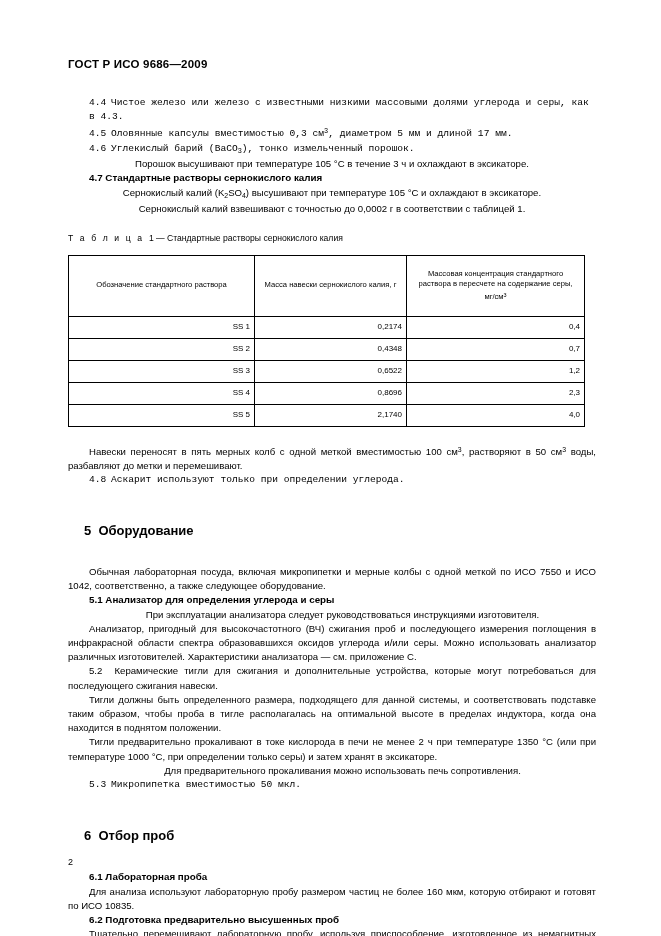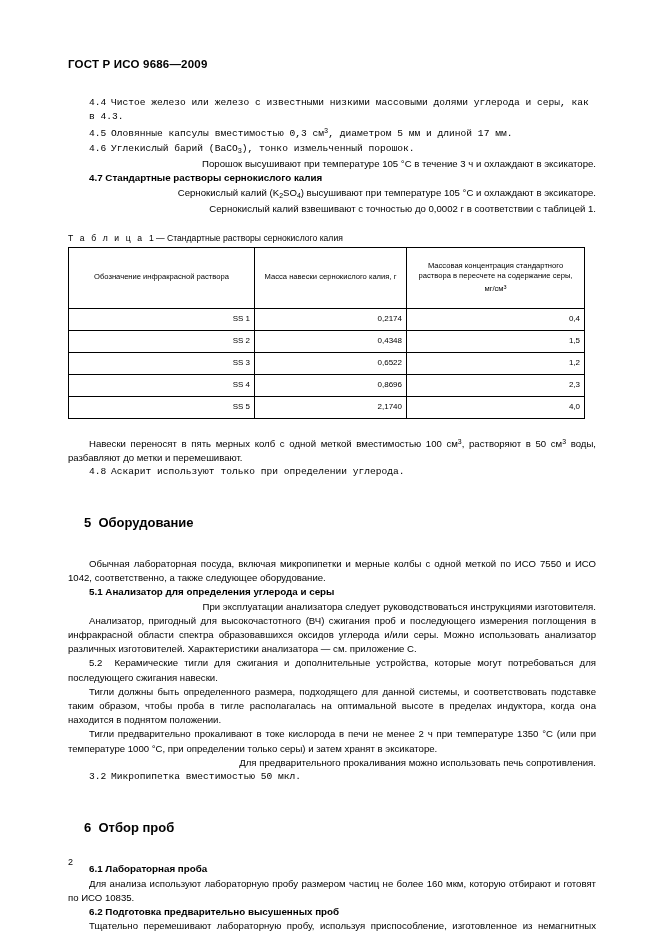--- a/index.html
+++ b/index.html
@@ -42,21 +42,21 @@
     margin: 0;
     padding: 0;
   }
   .txt {
     font-size: 9.6px;
     line-height: 14.2px;
     text-align: justify;
     text-justify: inter-word;
     margin: 0;
   }
-  .txt.nojust { text-align: right; }
+  .txt.nojust { text-align: center; }
   .indent { text-indent: 21px; }
   .numline {
     font-size: 9.6px;
     line-height: 14.2px;
     margin: 0;
     padding-left: 21px;
     text-align: left;
     font-family: Liberation Mono, monospace;
   }
   .numline .num { display: inline-block; min-width: 22px; }
@@ -76,21 +76,21 @@
     padding-left: 21px;
     line-height: 14.2px;
   }
   .gap-m { height: 10px; }
   .gap-l { height: 16px; }
   .gap-xl { height: 20px; }
 
   
   .table-caption {
     font-size: 8.6px;
-    margin: 0 0 4px 0;
+    margin: 0 0 12px 0;
     white-space: nowrap;
   }
   .table-caption .sp {
     letter-spacing: 2.1px;
   }
   
   table.std {
     border-collapse: collapse;
     width: 516px;
     table-layout: fixed;
@@ -155,33 +155,33 @@
     <p class="table-caption"><span class="sp">Т а б л и ц а</span>&nbsp;&nbsp;<span>1</span> <span>—</span> <span>Стандартные растворы сернокислого калия</span></p>
 
     <table class="std">
       <colgroup>
           <col class="c1">
           <col class="c2">
           <col class="c3">
         </colgroup>
       <tbody>
         <tr>
-          <td class="head">Обозначение инфракрасной раствора</td>
+          <td class="head">Обозначение стандартного раствора</td>
           <td class="head">Масса навески сернокислого калия, г</td>
           <td class="head"><span>Массовая концентрация стандартного раствора в пересчете на содержание серы, мг/см</span><span class="sup">3</span></td>
         </tr>
         <tr>
           <td class="body">SS 1</td>
           <td class="body">0,2174</td>
           <td class="body">0,4</td>
         </tr>
         <tr>
           <td class="body">SS 2</td>
           <td class="body">0,4348</td>
-          <td class="body">1,5</td>
+          <td class="body">0,7</td>
         </tr>
         <tr>
           <td class="body">SS 3</td>
           <td class="body">0,6522</td>
           <td class="body">1,2</td>
         </tr>
         <tr>
           <td class="body">SS 4</td>
           <td class="body">0,8696</td>
           <td class="body">2,3</td>
@@ -212,21 +212,21 @@
 
     <p class="txt indent nojust">При эксплуатации анализатора следует руководствоваться инструкциями изготовителя.</p>
     <p class="txt indent">Анализатор, пригодный для высокочастотного (ВЧ) сжигания проб и последующего измерения поглощения в инфракрасной области спектра образовавшихся оксидов углерода и/или серы. Можно использовать анализатор различных изготовителей. Характеристики анализатора — см. приложение С.</p>
 
     <p class="txt indent"><span>5.2</span>&nbsp;&nbsp;<span>Керамические тигли для сжигания и дополнительные устройства, которые могут потребоваться для последующего сжигания навески.</span></p>
 
     <p class="txt indent">Тигли должны быть определенного размера, подходящего для данной системы, и соответствовать подставке таким образом, чтобы проба в тигле располагалась на оптимальной высоте в пределах индуктора, когда она находится в поднятом положении.</p>
     <p class="txt indent">Тигли предварительно прокаливают в токе кислорода в печи не менее 2 ч при температуре 1350 °С (или при температуре 1000 °С, при определении только серы) и затем хранят в эксикаторе.</p>
     <p class="txt indent nojust">Для предварительного прокаливания можно использовать печь сопротивления.</p>
 
-    <p class="numline"><span class="num">3.2</span><span>Микропипетка вместимостью 50 мкл.</span></p>
+    <p class="numline"><span class="num">5.3</span><span>Микропипетка вместимостью 50 мкл.</span></p>
 
     <div class="gap-xl"></div>
 
     <h3 class="sec"><span>6</span>&nbsp;&nbsp;<span>Отбор проб</span></h3>
 
     <div class="gap-m"></div>
 
     <h4 class="subsec">6.1  Лабораторная проба</h4>
     <p class="txt indent">Для анализа используют лабораторную пробу размером частиц не более 160 мкм, которую отбирают и готовят по ИСО 10835.</p>
 

